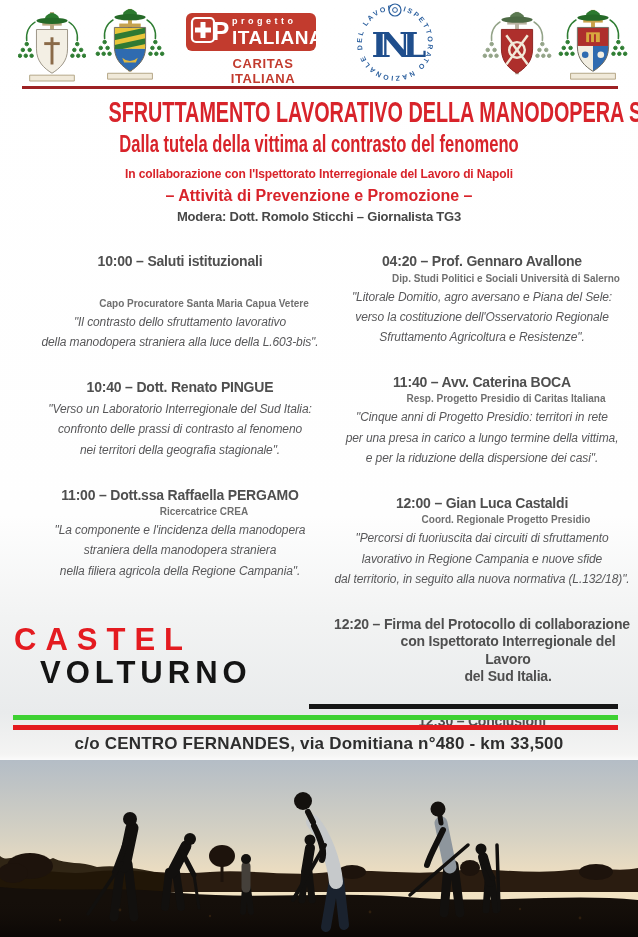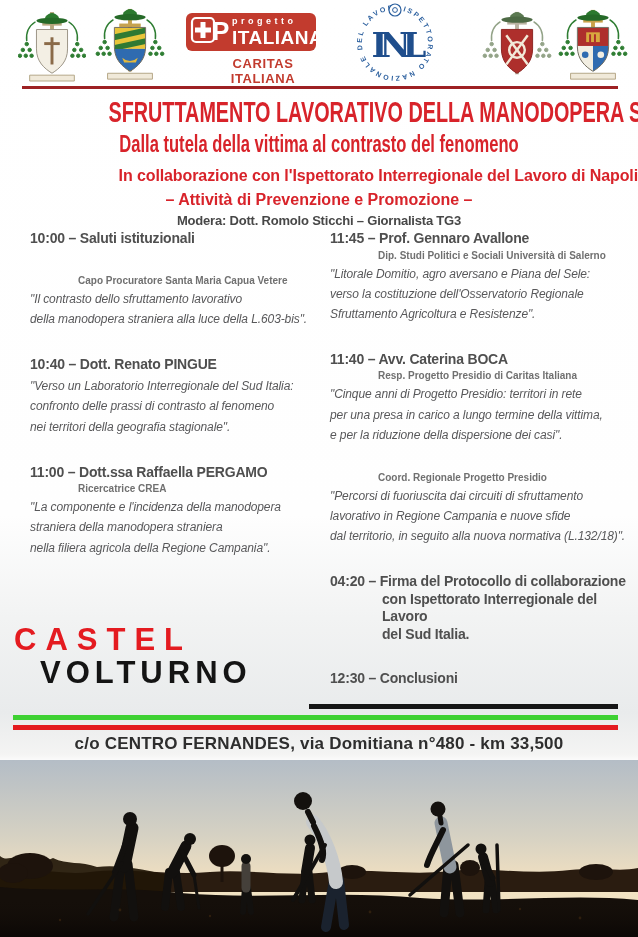--- a/index.html
+++ b/index.html
@@ -20,25 +20,25 @@
     display:flex;align-items:center;padding:0 4px;box-sizing:border-box;}
   .presidio-text{margin-left:2px;line-height:1;}
   .presidio-small{color:#fff;font-size:9px;letter-spacing:3.5px;font-weight:bold;margin-bottom:2px;}
   .presidio-big{color:#fff;font-size:19px;font-weight:bold;letter-spacing:0.5px;}
   .presidio-caption{margin-top:5px;text-align:center;color:#c23b2e;font-size:13px;font-weight:bold;letter-spacing:0.6px;margin-left:18px;}
   .divider-red{position:absolute;top:86px;left:22px;width:596px;height:3px;background:#9d2123;}
   
   .titles{position:absolute;top:97px;left:0;right:0;text-align:center;color:#d8232a;}
   .t1{font-size:30px;font-weight:bold;white-space:nowrap;transform:scaleX(0.66);transform-origin:50% 0;line-height:1.0;}
   .t2{font-size:23px;font-weight:bold;white-space:nowrap;transform:scaleX(0.72);transform-origin:50% 0;line-height:1.0;margin-top:6px;}
-  .t3{font-size:16px;font-weight:bold;margin-top:11px;letter-spacing:-0.1px;text-align:right;}
+  .t3{font-size:12px;font-weight:bold;margin-top:11px;letter-spacing:-0.1px;}
   .t4{font-size:16px;font-weight:bold;margin-top:6px;}
   .moderator{font-size:13px;font-weight:bold;color:#474747;margin-top:4px;letter-spacing:-0.2px;}
   
-  .schedule{position:absolute;top:230px;left:30px;right:4px;display:grid;grid-template-columns:300px 1fr;}
+  .schedule{position:absolute;top:253px;left:30px;right:4px;display:grid;grid-template-columns:300px 1fr;text-align:center;}
   .item{margin-bottom:27px;}
   .item-heading{font-weight:bold;font-size:14px;color:#4f4f4f;letter-spacing:-0.2px;line-height:1.25;
     padding-left:52px;text-indent:-52px;white-space:pre-line;}
   .item-role{font-weight:bold;font-size:10px;color:#707070;padding-left:48px;margin-top:2px;}
   .item-quote{font-style:italic;font-size:12px;color:#58585a;line-height:1.68;margin-top:3px;white-space:pre-line;letter-spacing:-0.1px;}
   .item-role:empty,.item-quote:empty{display:none;}
   
   .place{position:absolute;left:14px;top:624px;line-height:1;}
   .place-castel{font-size:31px;font-weight:bold;color:#e41b20;letter-spacing:9px;}
   .place-volturno{font-size:31px;font-weight:bold;color:#141414;letter-spacing:5px;margin-left:26px;margin-top:2px;}
@@ -274,41 +274,42 @@
       <div class="item">
         <div class="item-heading">11:00 – Dott.ssa Raffaella PERGAMO</div>
         <div class="item-role">Ricercatrice CREA</div>
         <div class="item-quote">"La componente e l'incidenza della manodopera
 straniera della manodopera straniera
 nella filiera agricola della Regione Campania".</div>
       </div>
     </div>
     <div class="col">
       <div class="item">
-        <div class="item-heading">11:45 – Prof. Gennaro Avallone</div>
+        <div class="item-heading">04:20 – Prof. Gennaro Avallone</div>
         <div class="item-role">Dip. Studi Politici e Sociali Università di Salerno</div>
         <div class="item-quote">"Litorale Domitio, agro aversano e Piana del Sele:
 verso la costituzione dell'Osservatorio Regionale
 Sfruttamento Agricoltura e Resistenze".</div>
       </div>
       <div class="item">
         <div class="item-heading">11:40 – Avv. Caterina BOCA</div>
         <div class="item-role">Resp. Progetto Presidio di Caritas Italiana</div>
         <div class="item-quote">"Cinque anni di Progetto Presidio: territori in rete
 per una presa in carico a lungo termine della vittima,
 e per la riduzione della dispersione dei casi".</div>
       </div>
       <div class="item">
+        <div class="item-heading">12:00 – Gian Luca Castaldi</div>
         <div class="item-role">Coord. Regionale Progetto Presidio</div>
         <div class="item-quote">"Percorsi di fuoriuscita dai circuiti di sfruttamento
 lavorativo in Regione Campania e nuove sfide
 dal territorio, in seguito alla nuova normativa (L.132/18)".</div>
       </div>
       <div class="item">
-        <div class="item-heading">04:20 – Firma del Protocollo di collaborazione
+        <div class="item-heading">12:20 – Firma del Protocollo di collaborazione
 con Ispettorato Interregionale del Lavoro
 del Sud Italia.</div>
 
       </div>
       <div class="item">
         <div class="item-heading">12:30 – Conclusioni</div>
 
       </div>
     </div>
   </div>

